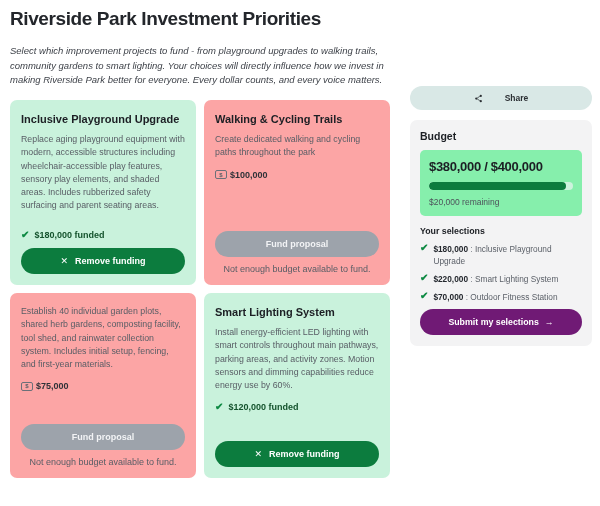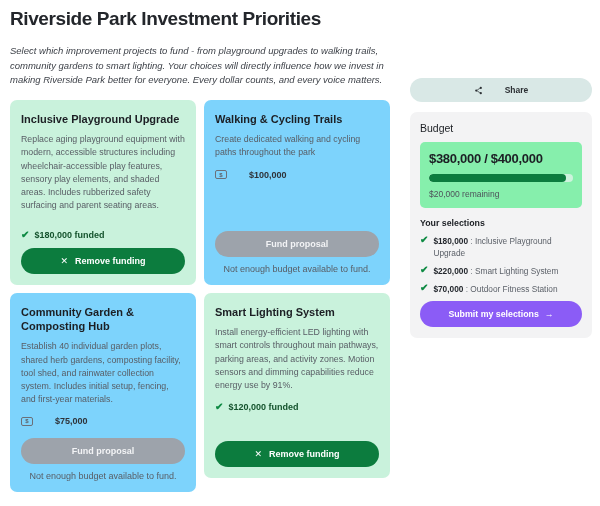--- a/index.html
+++ b/index.html
@@ -54,21 +54,21 @@
     padding: 12px 11px 11px 11px;
     box-sizing: border-box;
     min-height: 185px;
     display: flex;
     flex-direction: column;
   }
   .card.funded {
     background: #c9f2dc;
   }
   .card.unfunded {
-    background: #7dd3fc;
+    background: #fca5a5;
   }
   .card-title {
     font-size: 11px;
     font-weight: bold;
     line-height: 1.28;
     color: #1c1f24;
     margin: 0 0 7px 0;
   }
   .card-desc {
     font-size: 8.8px;
@@ -77,21 +77,21 @@
     margin: 0 0 10px 0;
     flex: 0 0 auto;
   }
   .card-spacer {
     flex: 1 1 auto;
     min-height: 4px;
   }
   .cost-row {
     display: flex;
     align-items: center;
-    gap: 22px;
+    gap: 3px;
     font-size: 9px;
     color: #3b3f46;
     margin-bottom: 8px;
   }
   .cost-row .amount { font-weight: bold; color: #2e3238; }
   .funded-row {
     display: flex;
     align-items: center;
     gap: 5px;
     font-size: 9px;
@@ -165,31 +165,32 @@
     font-family: "Liberation Sans", sans-serif;
     font-size: 8.5px;
     font-weight: bold;
     padding: 7px 6px;
     display: flex;
     align-items: center;
     justify-content: center;
     gap: 22px;
     cursor: pointer;
     box-sizing: border-box;
+    margin-top: 8px;
   }
   .budget-panel {
     margin-top: 10px;
     background: #f3f3f4;
     border-radius: 7px;
     padding: 10px 10px 11px 10px;
     box-sizing: border-box;
   }
   .budget-heading {
     font-size: 10.5px;
-    font-weight: normal;
+    font-weight: bold;
     color: #1c1f24;
     margin: 0 0 8px 0;
   }
   .budget-box {
     background: #86efac;
     border-radius: 5px;
     padding: 9px 9px 9px 9px;
   }
   .budget-amount {
     font-size: 13px;
@@ -232,21 +233,21 @@
   }
   .selection-item .sel-amount {
     font-weight: bold;
     color: #24282e;
     white-space: nowrap;
   }
   .selection-item .sel-sep { color: #7b8088; }
   .submit-btn {
     width: 100%;
     margin-top: 6px;
-    background: #8b5cf6;
+    background: #701a75;
     color: #ffffff;
     border: none;
     border-radius: 999px;
     font-family: "Liberation Sans", sans-serif;
     font-size: 8.8px;
     font-weight: bold;
     padding: 8px 6px;
     cursor: pointer;
     display: flex;
     align-items: center;
@@ -292,36 +293,35 @@
             <span class="amount">$100,000</span>
           </div>
           <div class="card-spacer"></div>
           <button class="btn btn-fund-disabled">
             <span>Fund proposal</span>
           </button>
           <div class="no-budget">Not enough budget available to fund.</div>
         </div>
 
         <div class="card unfunded">
-          <div class="card-title">Community Garden &amp; Composting Hub</div>
           <div class="card-desc">Establish 40 individual garden plots, shared herb gardens, composting facility, tool shed, and rainwater collection system. Includes initial setup, fencing, and first-year materials.</div>
           <div class="cost-row">
             <span class="money-icon">$</span>
             <span class="amount">$75,000</span>
           </div>
           <div class="card-spacer"></div>
           <button class="btn btn-fund-disabled">
             <span>Fund proposal</span>
           </button>
           <div class="no-budget">Not enough budget available to fund.</div>
         </div>
 
         <div class="card funded">
           <div class="card-title">Smart Lighting System</div>
-          <div class="card-desc">Install energy-efficient LED lighting with smart controls throughout main pathways, parking areas, and activity zones. Motion sensors and dimming capabilities reduce energy use by 91%.</div>
+          <div class="card-desc">Install energy-efficient LED lighting with smart controls throughout main pathways, parking areas, and activity zones. Motion sensors and dimming capabilities reduce energy use by 60%.</div>
           <div class="funded-row">
             <span class="check">✔</span>
             <span>$120,000 funded</span>
           </div>
           <div class="card-spacer"></div>
           <button class="btn btn-remove">
             <span class="x-icon">✕</span>
             <span>Remove funding</span>
           </button>
         </div>

